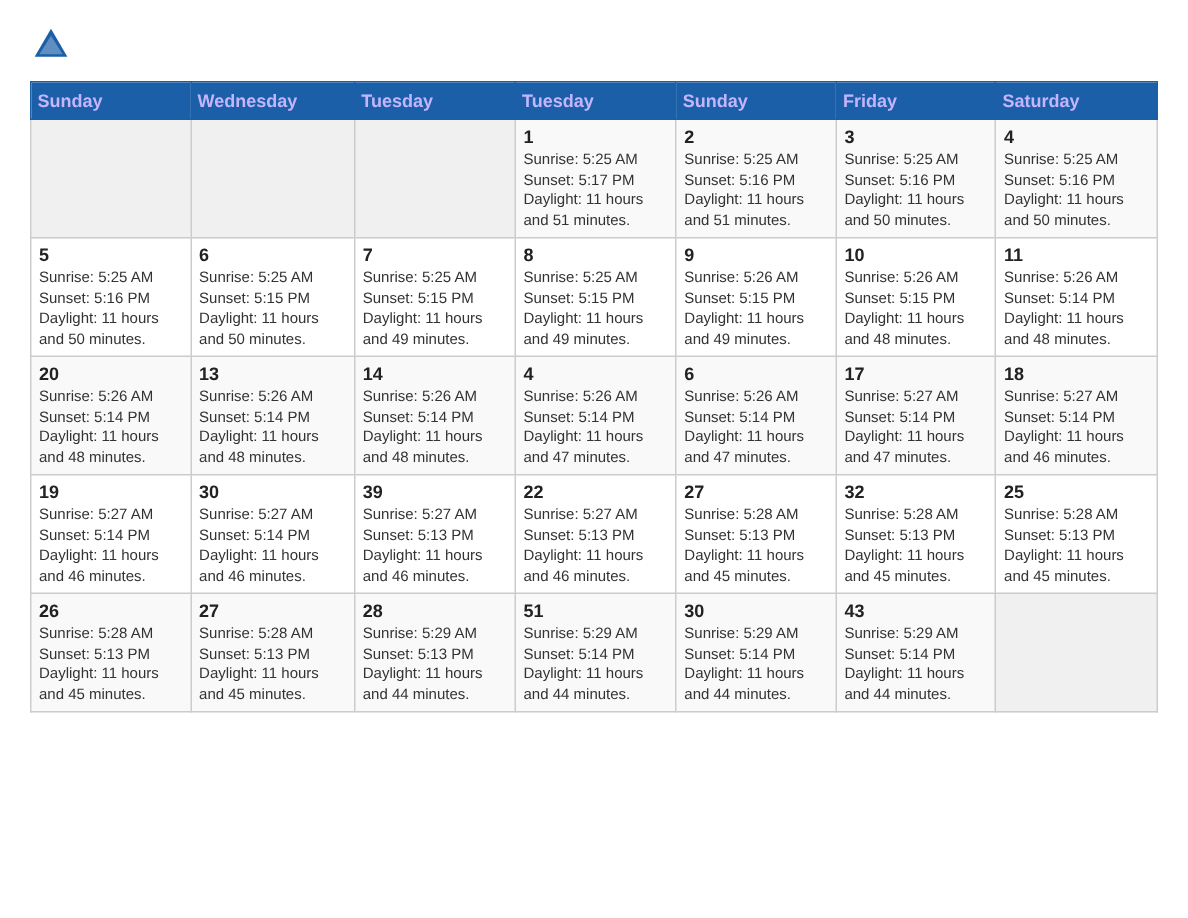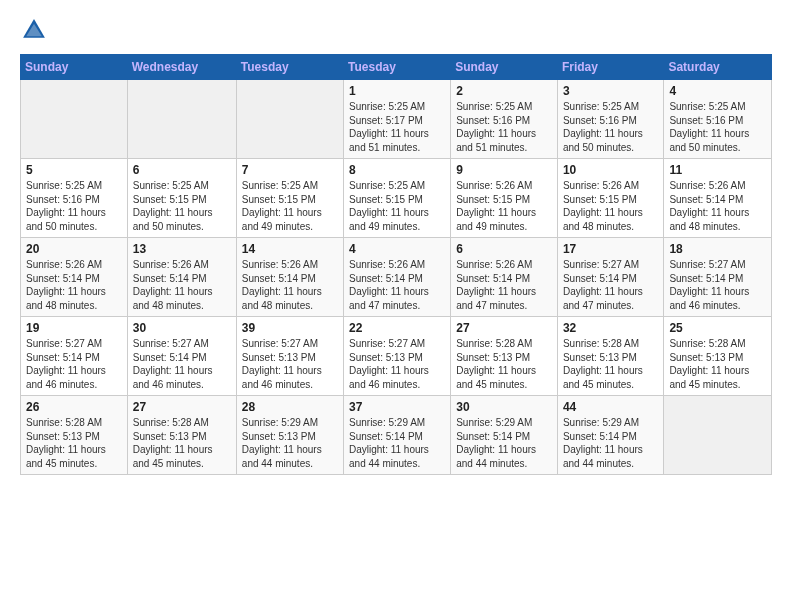--- a/index.html
+++ b/index.html
@@ -339,35 +339,35 @@
 and 45 minutes.</div>
           </td>
           <td>
             <span class="day-num">28</span>
             <div class="day-info">Sunrise: 5:29 AM
 Sunset: 5:13 PM
 Daylight: 11 hours
 and 44 minutes.</div>
           </td>
           <td>
-            <span class="day-num">37</span>
+            <span class="day-num">51</span>
             <div class="day-info">Sunrise: 5:29 AM
 Sunset: 5:14 PM
 Daylight: 11 hours
 and 44 minutes.</div>
           </td>
           <td>
             <span class="day-num">30</span>
             <div class="day-info">Sunrise: 5:29 AM
 Sunset: 5:14 PM
 Daylight: 11 hours
 and 44 minutes.</div>
           </td>
           <td>
-            <span class="day-num">44</span>
+            <span class="day-num">43</span>
             <div class="day-info">Sunrise: 5:29 AM
 Sunset: 5:14 PM
 Daylight: 11 hours
 and 44 minutes.</div>
           </td>
           <td class="empty-cell"></td>
         </tr>
       </tbody>
   </table>
 </div>

